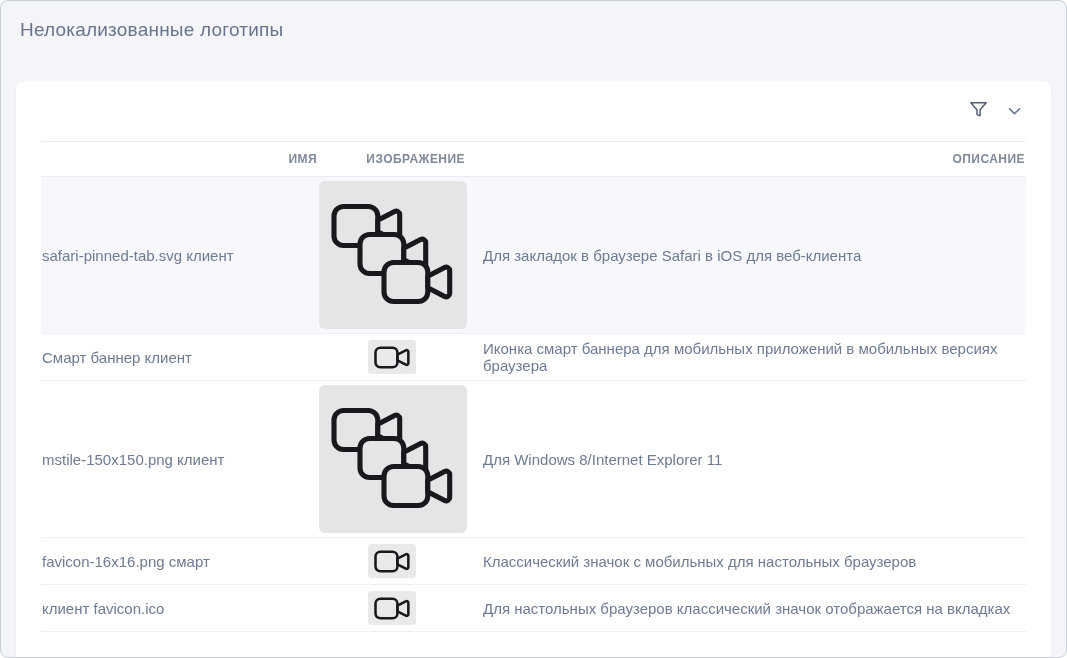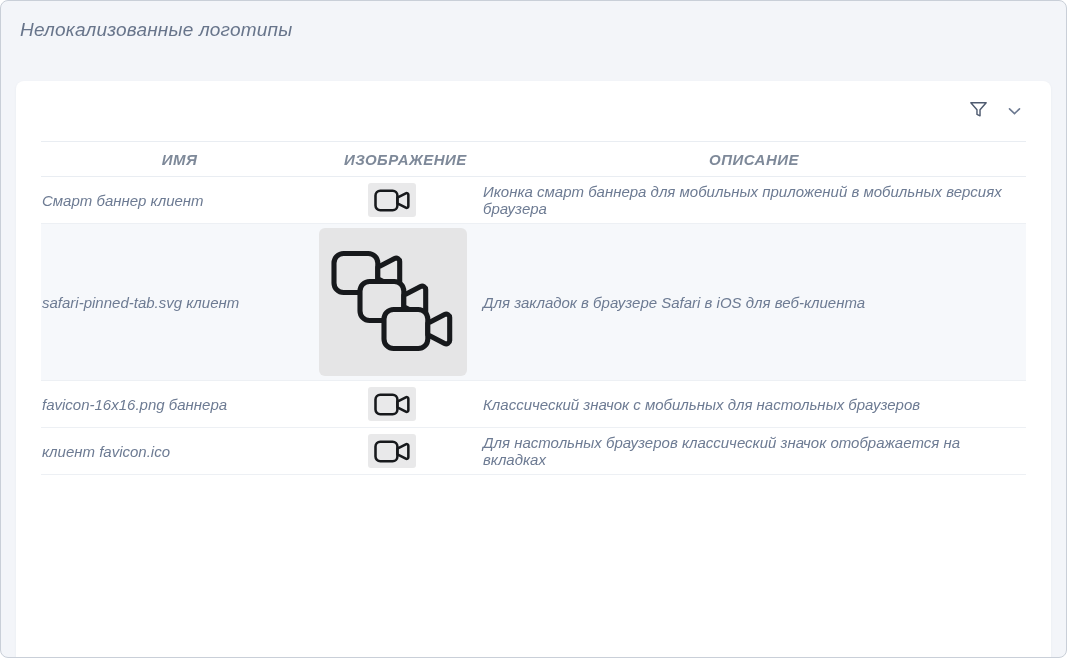--- a/index.html
+++ b/index.html
@@ -4,42 +4,42 @@
 <style>
   html,body { margin:0; padding:0; }
   body {
     width:1067px; height:658px; overflow:hidden;
     font-family:"Liberation Sans","DejaVu Sans",sans-serif;
     background:#ffffff;
   }
   .viewport {
     box-sizing:border-box; width:1067px; height:658px;
     border:1px solid #c9cfd8; border-radius:8px;
-    background:#f3f5f9; overflow:hidden;font-style:italic;
+    background:#f3f5f9; overflow:hidden;
   }
   .page-header { box-sizing:border-box; height:80px; padding:18px 0 0 19px; }
   .page-title { font-size:19px; color:#68758b; letter-spacing:.2px; }
 
   .card {
     margin:0 15px; background:#ffffff; border-radius:8px;
     box-shadow:0 1px 3px rgba(40,50,70,.05); height:600px; overflow:hidden;
   }
   .toolbar {
     height:60px; display:flex; align-items:center; justify-content:flex-end;
     padding-right:28px; gap:14px;
   }
   .icon-btn { display:flex; align-items:center; justify-content:center; cursor:pointer; background:none; border:none; padding:2px; }
 
   .table-wrap { margin:0 25px; }
   table { width:100%; border-collapse:collapse; table-layout:fixed; }
   col.c-name { width:277px; }
   col.c-image { width:148px; }
   th {
-    height:32px; text-align:center; vertical-align:middle;
-    font-size:15px; font-weight:700; letter-spacing:.45px;
+    height:32px; text-align:right; vertical-align:middle;
+    font-size:12px; font-weight:700; letter-spacing:.45px;
     color:#7e8999; text-transform:uppercase;
     border-top:1px solid #e9edf2; border-bottom:1px solid #e9edf2;
   }
   th.h-image { padding-left:26px; }
   th.h-desc  { padding-left:17px; }
   td { vertical-align:middle; font-size:15px; color:#6d7b93; }
   td.cell-desc { padding-left:17px; }
   tr.data-row { border-bottom:1px solid #edf0f4; }
   tr.row-sm td { height:44px; }
   tr.row-lg td { height:154px; }
@@ -98,46 +98,59 @@
             <col class="c-desc">
           </colgroup>
         <thead>
           <tr>
             <th class="h-name">ИМЯ</th>
             <th class="h-image">ИЗОБРАЖЕНИЕ</th>
             <th class="h-desc">ОПИСАНИЕ</th>
           </tr>
         </thead>
         <tbody>
-            <tr class="data-row row-sm">
-    <td class="cell-name">Смарт баннер клиент</td>
-    <td class="cell-image">
-      <div class="img-sm">
-                  <svg class="cam-svg" width="36" height="27" viewBox="0 0 24 18">
-                    <use href="#cam"></use>
-                  </svg>
-                </div>
-    </td>
-    <td class="cell-desc">Иконка смарт баннера для мобильных приложений в мобильных версиях браузера</td>
-  </tr>
             <tr class="data-row row-lg row-hl">
     <td class="cell-name">safari-pinned-tab.svg клиент</td>
     <td class="cell-image">
       <div class="img-lg">
                   <svg class="cam-cascade" width="148" height="148" viewBox="0 0 148 148">
                     <use href="#cam" x="12" y="18" width="72" height="54"></use>
                     <use href="#cam" x="38" y="46" width="72" height="54"></use>
                     <use href="#cam" x="62" y="74" width="72" height="54"></use>
                   </svg>
                 </div>
     </td>
     <td class="cell-desc">Для закладок в браузере Safari в iOS для веб-клиента</td>
   </tr>
             <tr class="data-row row-sm">
-    <td class="cell-name">favicon-16x16.png баннера</td>
+    <td class="cell-name">Смарт баннер клиент</td>
+    <td class="cell-image">
+      <div class="img-sm">
+                  <svg class="cam-svg" width="36" height="27" viewBox="0 0 24 18">
+                    <use href="#cam"></use>
+                  </svg>
+                </div>
+    </td>
+    <td class="cell-desc">Иконка смарт баннера для мобильных приложений в мобильных версиях браузера</td>
+  </tr>
+            <tr class="data-row row-lg">
+    <td class="cell-name">mstile-150x150.png клиент</td>
+    <td class="cell-image">
+      <div class="img-lg">
+                  <svg class="cam-cascade" width="148" height="148" viewBox="0 0 148 148">
+                    <use href="#cam" x="12" y="18" width="72" height="54"></use>
+                    <use href="#cam" x="38" y="46" width="72" height="54"></use>
+                    <use href="#cam" x="62" y="74" width="72" height="54"></use>
+                  </svg>
+                </div>
+    </td>
+    <td class="cell-desc">Для Windows 8/Internet Explorer 11</td>
+  </tr>
+            <tr class="data-row row-sm">
+    <td class="cell-name">favicon-16x16.png смарт</td>
     <td class="cell-image">
       <div class="img-sm">
                   <svg class="cam-svg" width="36" height="27" viewBox="0 0 24 18">
                     <use href="#cam"></use>
                   </svg>
                 </div>
     </td>
     <td class="cell-desc">Классический значок с мобильных для настольных браузеров</td>
   </tr>
             <tr class="data-row row-sm">

